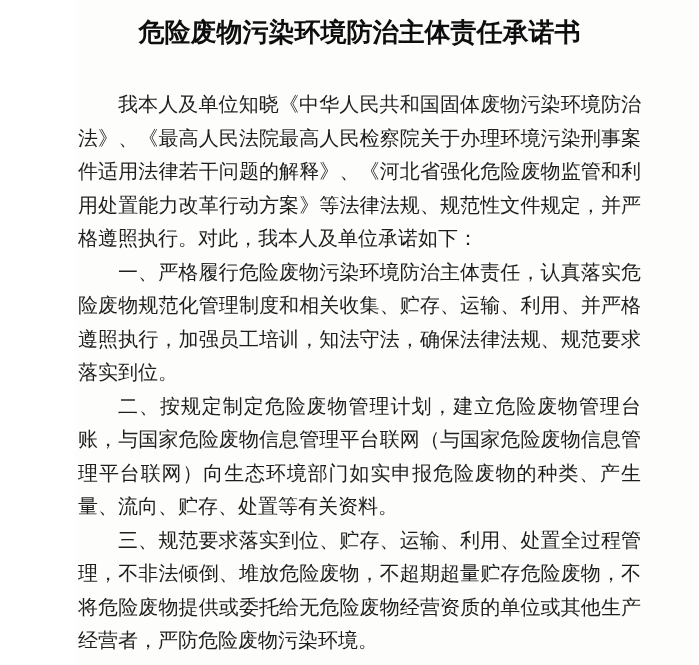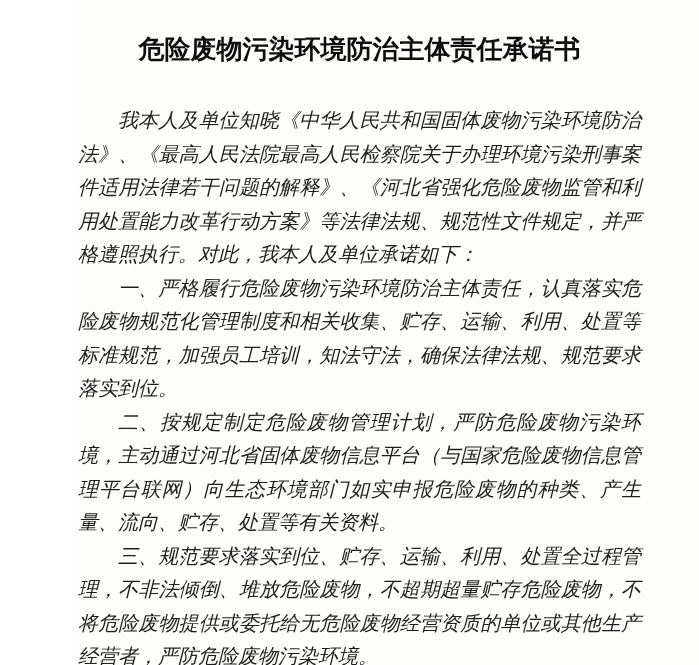--- a/index.html
+++ b/index.html
@@ -13,54 +13,53 @@
   .page {
     position: relative;
     width: 699px;
     height: 665px;
     background: linear-gradient(90deg, #ffffff 0px, #ffffff 74px, #fdfdfc 76px, #fdfdfc 699px);
     font-family: "Liberation Serif", "DejaVu Serif", serif;
     color: #1c1c1c;
   }
   .doc-title {
     margin: 0;
-    padding-top: 30px;
+    padding-top: 14px;
     margin-left: 78px;
     width: 563px;
     text-align: center;
     font-size: 26px;
     line-height: 38px;
     font-weight: 700;
     color: #0e0e0e;
     letter-spacing: 0px;
-    font-family: Liberation Sans, sans-serif;
+    font-family: Liberation Serif, serif;
   }
   .doc-body {
     margin-top: 36px;
     margin-left: 78px;
     width: 563px;
     font-size: 20px;
     line-height: 33.5px;
     text-align: justify;
     color: #1e1e1e;
-    font-style: italic;
   }
   .doc-body p {
     margin: 0;
     padding: 0;
     text-indent: 2em;
     word-break: normal;
     overflow-wrap: break-word;
   }
 </style>
 </head>
 <body>
 
 <div class="page">
   <h1 class="doc-title">危险废物污染环境防治主体责任承诺书</h1>
 
   <div class="doc-body">
     <p>我本人及单位知晓《中华人民共和国固体废物污染环境防治法》、《最高人民法院最高人民检察院关于办理环境污染刑事案件适用法律若干问题的解释》、《河北省强化危险废物监管和利用处置能力改革行动方案》等法律法规、规范性文件规定，并严格遵照执行。对此，我本人及单位承诺如下：</p>
-    <p>一、严格履行危险废物污染环境防治主体责任，认真落实危险废物规范化管理制度和相关收集、贮存、运输、利用、处置等标准规范，加强员工培训，知法守法，确保法律法规、规范要求落实到位。</p>
-    <p>二、按规定制定危险废物管理计划，严防危险废物污染环境，主动通过河北省固体废物信息平台（与国家危险废物信息管理平台联网）向生态环境部门如实申报危险废物的种类、产生量、流向、贮存、处置等有关资料。</p>
+    <p>一、严格履行危险废物污染环境防治主体责任，认真落实危险废物规范化管理制度和相关收集、贮存、运输、利用、并严格遵照执行，加强员工培训，知法守法，确保法律法规、规范要求落实到位。</p>
+    <p>二、按规定制定危险废物管理计划，建立危险废物管理台账，与国家危险废物信息管理平台联网（与国家危险废物信息管理平台联网）向生态环境部门如实申报危险废物的种类、产生量、流向、贮存、处置等有关资料。</p>
     <p>三、规范要求落实到位、贮存、运输、利用、处置全过程管理，不非法倾倒、堆放危险废物，不超期超量贮存危险废物，不将危险废物提供或委托给无危险废物经营资质的单位或其他生产经营者，严防危险废物污染环境。</p>
   </div>
 </div>
 
 </body></html>

